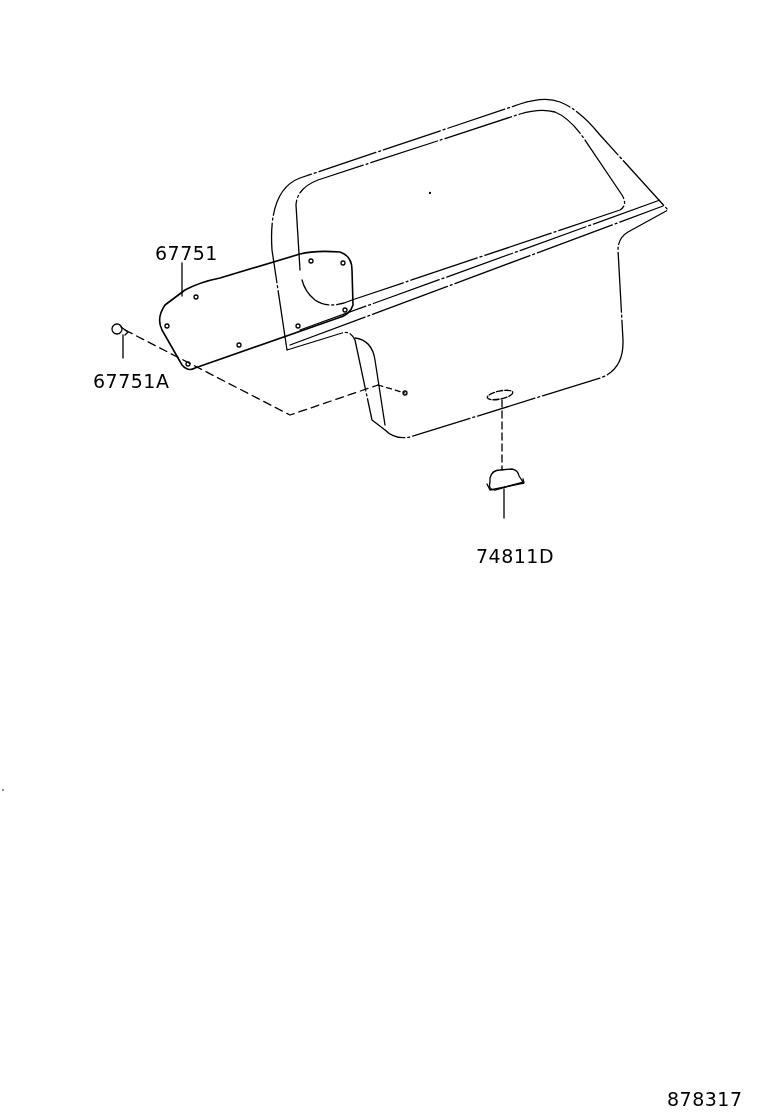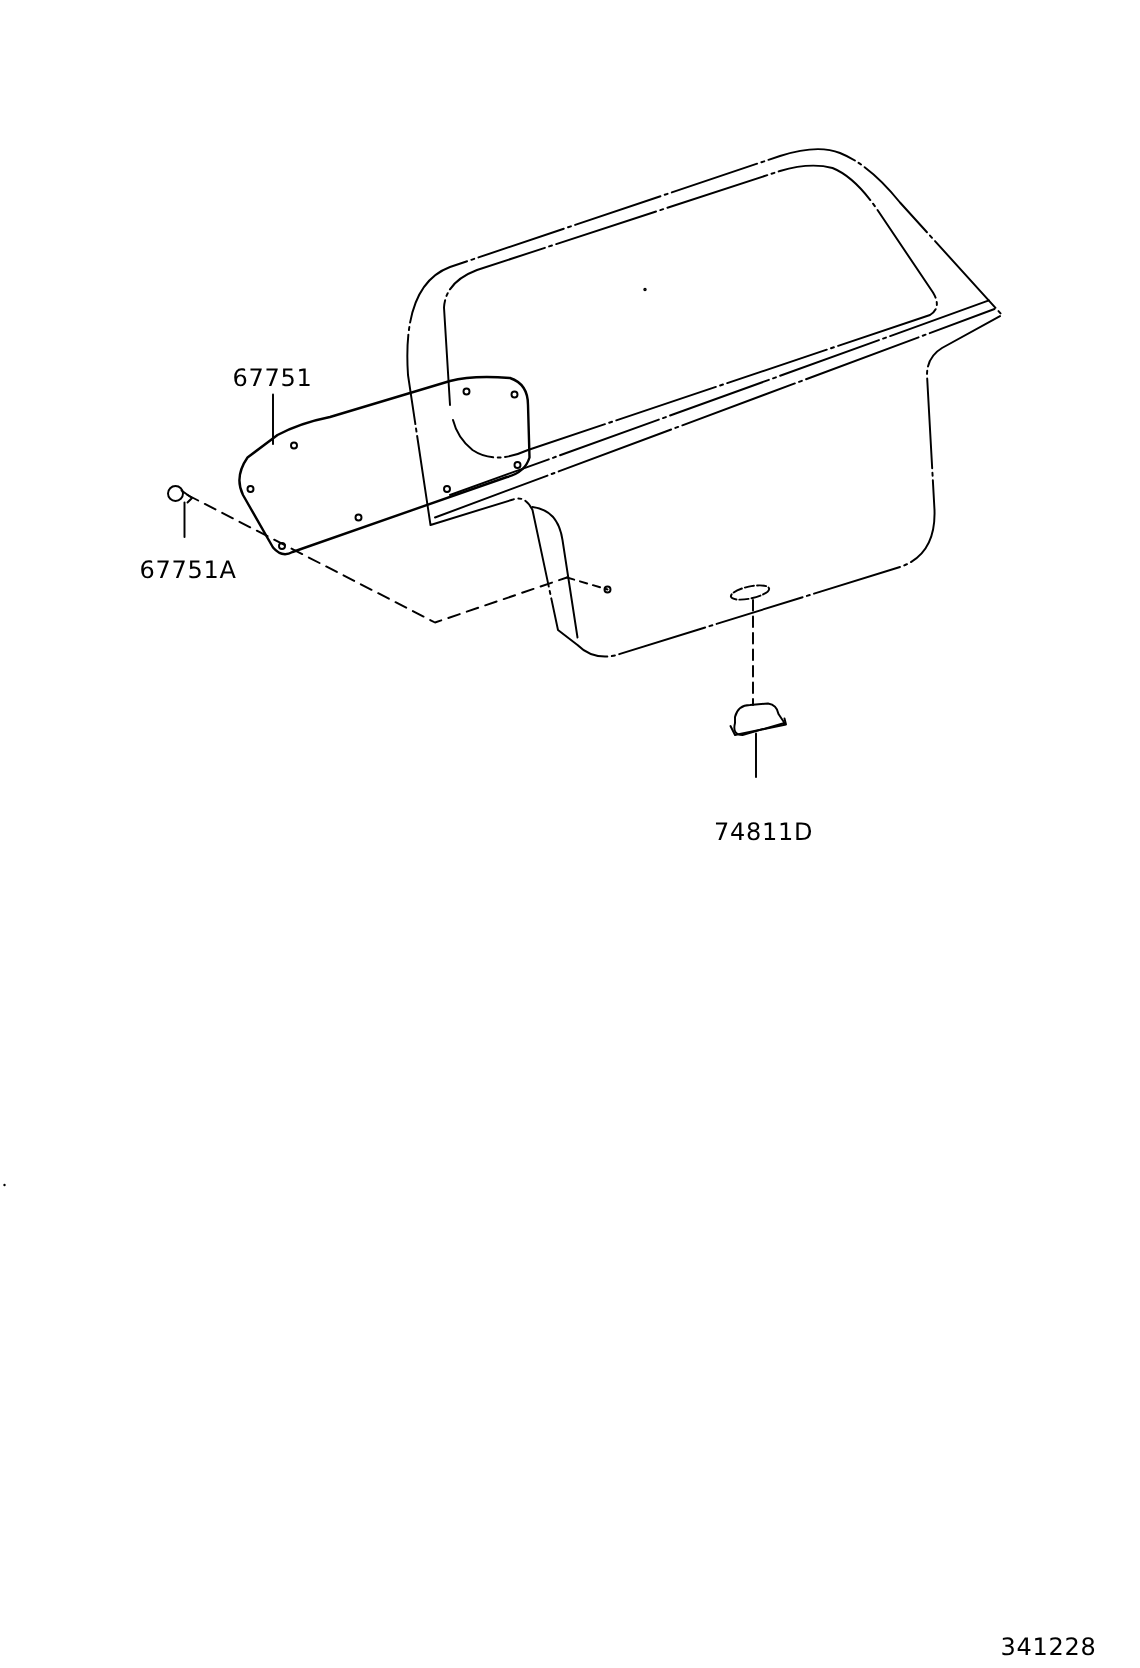--- a/index.html
+++ b/index.html
@@ -1,18 +1,18 @@
 <!DOCTYPE html>
 <html><head>
   <meta charset="utf-8">
   <style>
     html, body { margin: 0; padding: 0; background: #ffffff; }
     body { width: 760px; height: 1112px; position: relative; overflow: hidden; font-family: "DejaVu Sans", sans-serif; }
     svg.drawing { position: absolute; left: 0; top: 0; }
-    .label { position: absolute; font-family: "DejaVu Sans", sans-serif; font-size: 16px; color: #000; letter-spacing: 0.5px; line-height: 1; }
+    .label { position: absolute; font-family: "DejaVu Sans", sans-serif; font-size: 19px; color: #000; letter-spacing: 0.5px; line-height: 1; }
   </style>
 </head>
 <body>
 
 <svg class="drawing" width="760" height="1112" viewBox="0 0 760 1112" xmlns="http://www.w3.org/2000/svg">
   <g fill="none" stroke="#000" stroke-width="1.3" stroke-linecap="round" stroke-linejoin="round">
 
     <g>
       <path d="M287,350 L272,250 Q268,190 300,178 L520,104 Q545,96 560,102 Q580,110 600,135 L668,210 L628,232 Q618,238 618,250 L623,340 Q624,370 600,378 L410,437 Q395,440 385,430 L372,420 L355,340 Q350,330 342,333 L287,350" stroke-dasharray="60 3 2 3"></path>
 
@@ -57,13 +57,13 @@
     </g>
 
     <path d="M182,263 L182,296"></path>
   </g>
   <circle cx="3" cy="790" r="0.8" fill="#000"></circle>
 </svg>
 
 <div class="label" style="left:155px; top:244px;">67751</div>
 <div class="label" style="left:93px; top:372px;">67751A</div>
 <div class="label" style="left:476px; top:523px;margin-top:24px;">74811D</div>
-<div class="label" style="left:667px; top:1090px;">341228</div>
+<div class="label" style="left:667px; top:1090px;">878317</div>
 
 </body></html>

